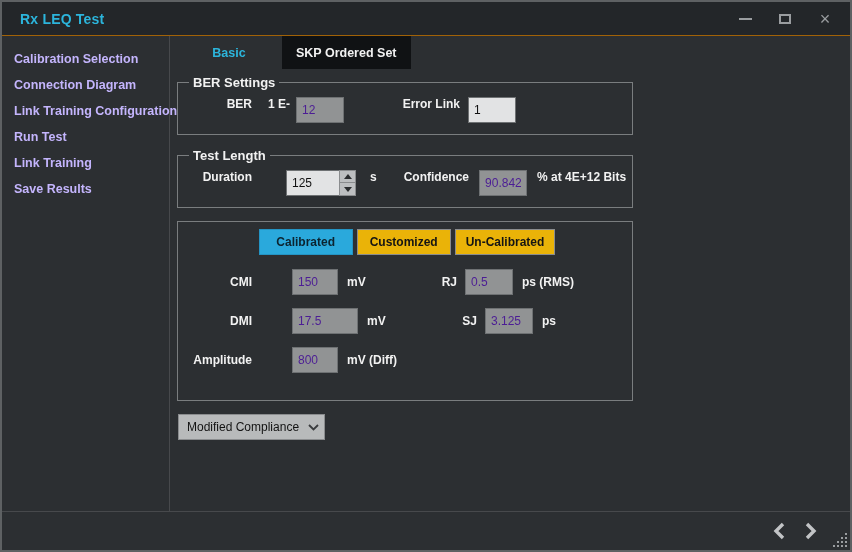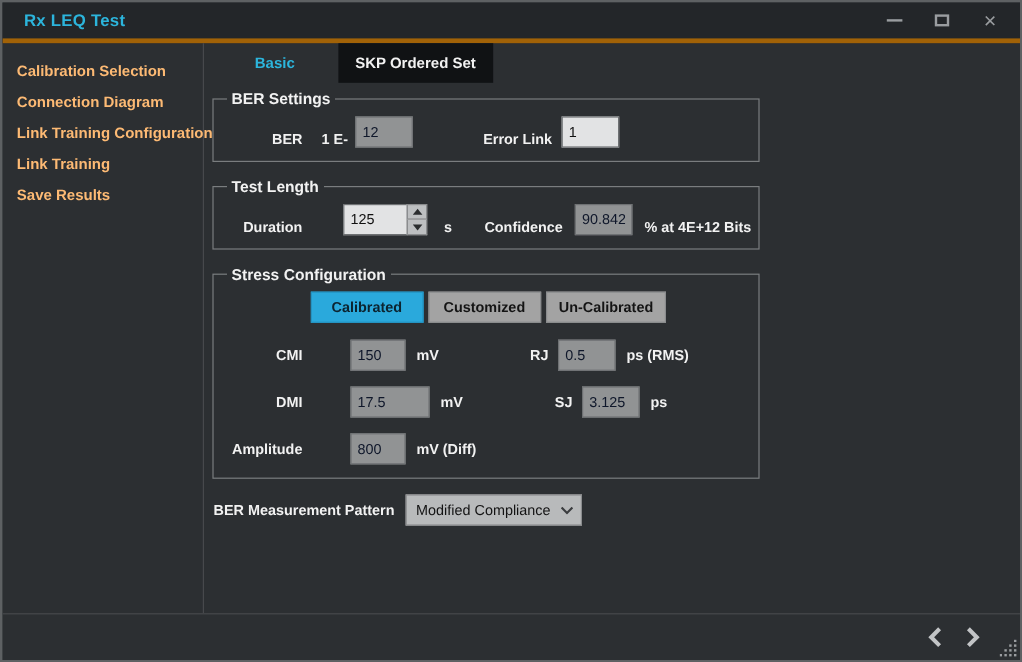--- a/index.html
+++ b/index.html
@@ -11,36 +11,36 @@
     background:#2c2f32;
     border:2px solid #5e6163;
     display:flex; flex-direction:column;
     position:relative; overflow:hidden;
   }
 
   
   .titlebar{
     height:34px; flex:0 0 34px;
     background:#232629;
-    border-bottom:4px solid #a16207;
+    border-bottom:1px solid #a16207;
     display:flex; align-items:center;
     padding:0 12px 0 18px;
   }
   .title{ color:#2cb5dc; font-size:14px; font-weight:bold; letter-spacing:.2px; }
   .win-controls{ margin-left:auto; display:flex; align-items:center; gap:14px; }
   .win-btn{ width:26px; height:20px; display:flex; align-items:center; justify-content:center; cursor:pointer; }
   .min-glyph{ width:13px; height:2px; background:#9a9da0; }
   .max-glyph{ width:12px; height:10px; border:2px solid #9a9da0; }
   .close-glyph{ color:#9a9da0; font-size:18px; line-height:16px; font-weight:normal; }
 
   
   .body{ flex:1 1 auto; display:flex; min-height:0; }
   .sidebar{ width:168px; flex:0 0 168px; border-right:1px solid #47494c; padding-top:10px; }
   .nav-item{
-    color:#fdba74; font-size:12.5px; font-weight:bold;
+    color:#c4b5fd; font-size:12.5px; font-weight:bold;
     padding:6px 4px 6px 12px; cursor:pointer; white-space:nowrap;
   }
   .nav-item.active{ color:#2cb5dc; }
 
   .main{ flex:1 1 auto; padding:0 0 0 6px; position:relative; }
 
   
   .tabs{ display:flex; height:33px; margin-bottom:6px; }
   .tab{
     min-width:106px; padding:0 14px;
@@ -53,62 +53,62 @@
   
   fieldset.group{
     width:456px; border:1px solid #7a7d7f;
     margin:0 0 13px 1px; padding:3px 4px 11px 8px;
   }
   legend{
     color:#f2f2f2; font-size:13px; font-weight:bold;
     padding:0 4px; margin-left:3px;
   }
 
-  .frow{ display:flex; align-items:flex-end; margin-top:4px; }
+  .frow{ display:flex; align-items:flex-start; margin-top:4px; }
   .flabel{
     color:#f2f2f2; font-size:12px; font-weight:bold;
     display:inline-block; white-space:nowrap;
   }
   .funit{ color:#f2f2f2; font-size:12px; font-weight:bold; white-space:nowrap; }
 
   .lab-c1{ width:66px; text-align:right; }
 
   input.tinput{
     height:26px; width:48px;
     border:1px solid #6e7173; outline:none;
     font-family:"Liberation Sans", sans-serif; font-size:12px;
     padding:0 5px;
   }
-  input.dis{ background:#919394; color:#0f172a; }
+  input.dis{ background:#919394; color:#4c1d95; }
   input.en{ background:#e2e3e4; color:#111; }
 
   
   .spinner{ display:flex; height:26px; }
   .spinner input{ width:53px; border-right:none; }
   .spin-col{ width:17px; display:flex; flex-direction:column; }
   .spin-btn{
     flex:1 1 50%; background:#bdbfc1; border:1px solid #8a8c8e;
     display:flex; align-items:center; justify-content:center; cursor:pointer;
   }
   .spin-btn + .spin-btn{ border-top:none; }
   .tri-up{ width:0; height:0; border-left:4px solid transparent; border-right:4px solid transparent; border-bottom:5px solid #2b2d2f; }
   .tri-down{ width:0; height:0; border-left:4px solid transparent; border-right:4px solid transparent; border-top:5px solid #2b2d2f; }
 
   
   .seg{ display:flex; gap:4px; justify-content:center; margin:4px 0 14px 0; }
   .seg-btn{
     min-width:94px; height:26px; padding:0 10px;
     display:flex; align-items:center; justify-content:center;
     font-size:12px; font-weight:bold; cursor:pointer;
-    background:#a3a3a3; color:#141414; border:1px solid #8a8c8e;
+    background:#eab308; color:#141414; border:1px solid #8a8c8e;
   }
   .seg-btn.active{ background:#2aa9dc; border-color:#2494c4; color:#0c2430; }
 
   .srow{ display:flex; align-items:center; margin-top:0; margin-bottom:13px; }
-  .srow:last-child{ margin-bottom:0; }
+  .srow:last-child{ margin-bottom:16px; }
   .gap1{ width:40px; }
   .unit-c1{ width:72px; margin-left:9px; }
   .lab-c2{ width:38px; text-align:right; margin-right:8px; }
   .unit-c2{ margin-left:9px; }
 
   
   .pattern-row{ display:flex; align-items:center; margin-top:13px; padding-left:2px; }
   .pattern-row .flabel{ margin-right:9px; }
   .dropdown{
     width:147px; height:26px; background:#b8babb; border:1px solid #8a8c8e;
@@ -146,20 +146,21 @@
       </div>
     </div>
   </div>
 
   <div class="body">
 
     <div class="sidebar">
       <div class="nav-item">Calibration Selection</div>
       <div class="nav-item">Connection Diagram</div>
       <div class="nav-item">Link Training Configuration</div>
+      <div class="nav-item">Run Test</div>
       <div class="nav-item">Link Training</div>
       <div class="nav-item">Save Results</div>
     </div>
 
     <div class="main">
 
       <div class="tabs">
         <div class="tab active">Basic</div>
         <div class="tab inactive">SKP Ordered Set</div>
       </div>
@@ -191,21 +192,20 @@
             </div>
           </div>
           <span class="funit" style="margin-left:14px;">s</span>
           <span class="flabel" style="margin-left:27px;">Confidence</span>
           <input class="tinput dis" style="margin-left: 10px;" readonly="" value="90.842">
           <span class="funit" style="margin-left:10px;">% at 4E+12 Bits</span>
         </div>
       </fieldset>
 
       <fieldset class="group">
-        <legend>Stress Configuration</legend>
 
         <div class="seg">
           <div class="seg-btn active">Calibrated</div>
           <div class="seg-btn">Customized</div>
           <div class="seg-btn">Un-Calibrated</div>
         </div>
 
         <div class="srow">
           <span class="flabel lab-c1">CMI</span>
           <span class="gap1"></span>
@@ -228,21 +228,20 @@
 
         <div class="srow">
           <span class="flabel lab-c1">Amplitude</span>
           <span class="gap1"></span>
           <input class="tinput dis" style="width: 46px;" readonly="" value="800">
           <span class="funit" style="margin-left:9px;">mV (Diff)</span>
         </div>
       </fieldset>
 
       <div class="pattern-row">
-        <span class="flabel">BER Measurement Pattern</span>
         <div class="dropdown">
           <span class="dd-text">Modified Compliance</span>
           <span class="dd-arrow">
             <svg width="11" height="7" viewBox="0 0 11 7">
                 <polyline points="1,1 5.5,5.5 10,1" fill="none" stroke="#3a3c3e" stroke-width="1.8"></polyline>
               </svg>
           </span>
         </div>
       </div>
 

